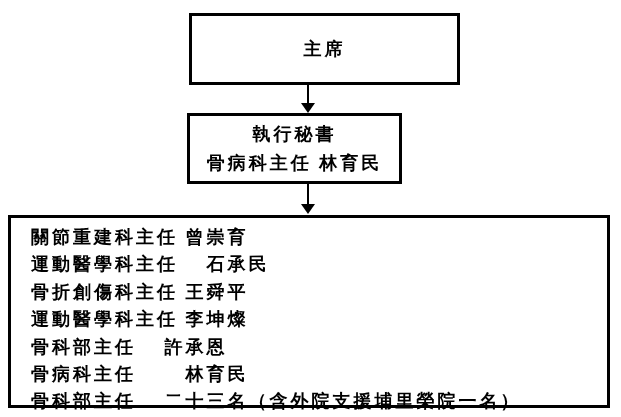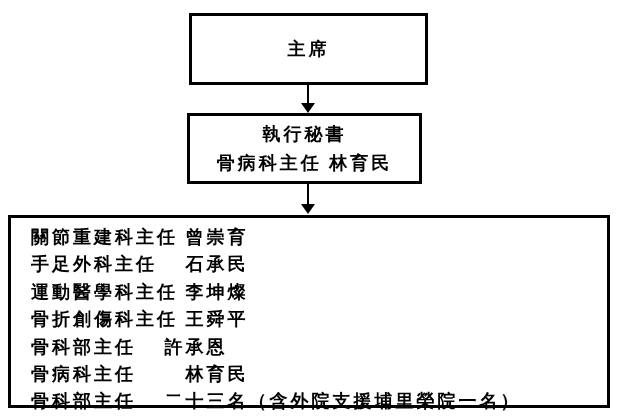--- a/index.html
+++ b/index.html
@@ -33,27 +33,27 @@
   }
   .node .line {
     font-size: 18px;
     letter-spacing: 3px;
     line-height: 18px;
     white-space: pre;
   }
   .box-chairman {
     left: 189px;
     top: 13px;
-    width: 239px;
+    width: 271px;
     height: 72px;
   }
   .box-secretary {
     left: 187px;
     top: 113px;
-    width: 235px;
+    width: 215px;
     height: 71px;
   }
   .box-members {
     left: 8px;
     top: 215px;
     width: 602px;
     height: 193px;
     padding: 6px 10px 4px 20px;
   }
   .box-members .line {
@@ -111,21 +111,21 @@
     <div class="line">骨病科主任 林育民</div>
   </div>
 
   <div class="arrow arrow-2">
     <div class="shaft"></div>
     <div class="head"></div>
   </div>
 
   <div class="box box-members">
     <div class="line">關節重建科主任 曾崇育</div>
-    <div class="line">手足外科主任　 石承民</div>
+    <div class="line">運動醫學科主任　 石承民</div>
+    <div class="line">骨折創傷科主任 王舜平</div>
     <div class="line">運動醫學科主任 李坤燦</div>
-    <div class="line">骨折創傷科主任 王舜平</div>
     <div class="line">骨科部主任　 許承恩</div>
     <div class="line">骨病科主任　　 林育民</div>
     <div class="line">骨科部主任　 二十三名（含外院支援埔里榮院一名）</div>
   </div>
 
 </div>
 
 </body></html>

